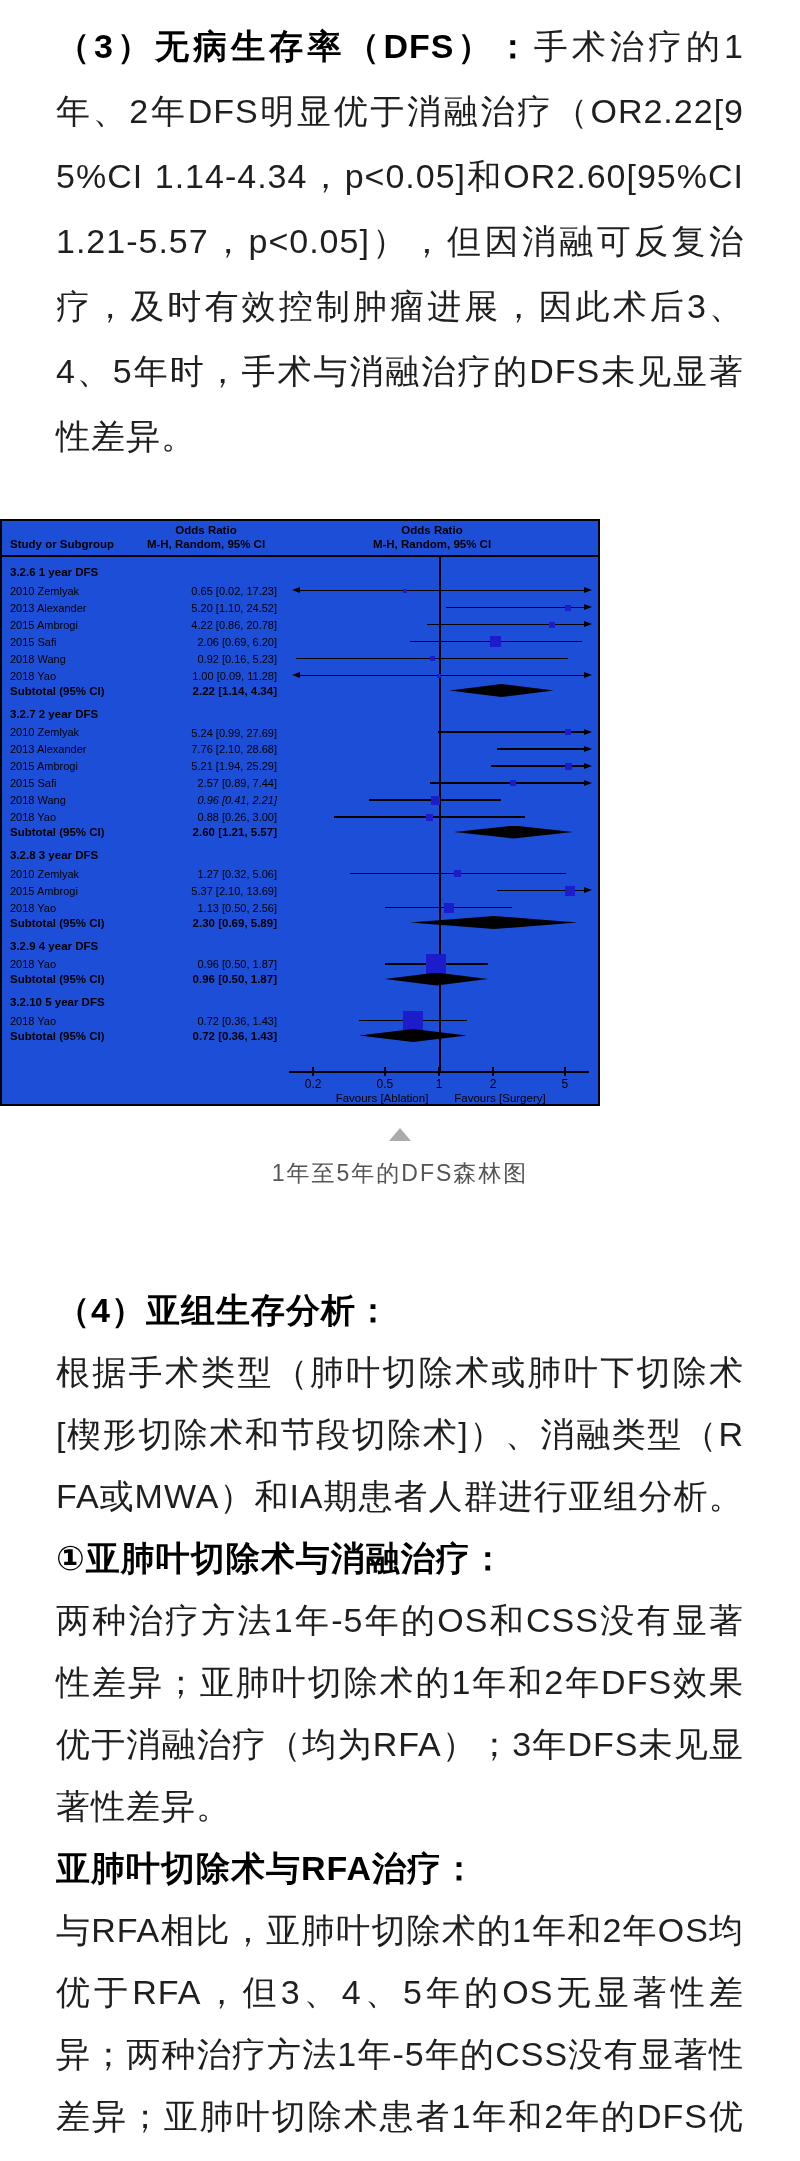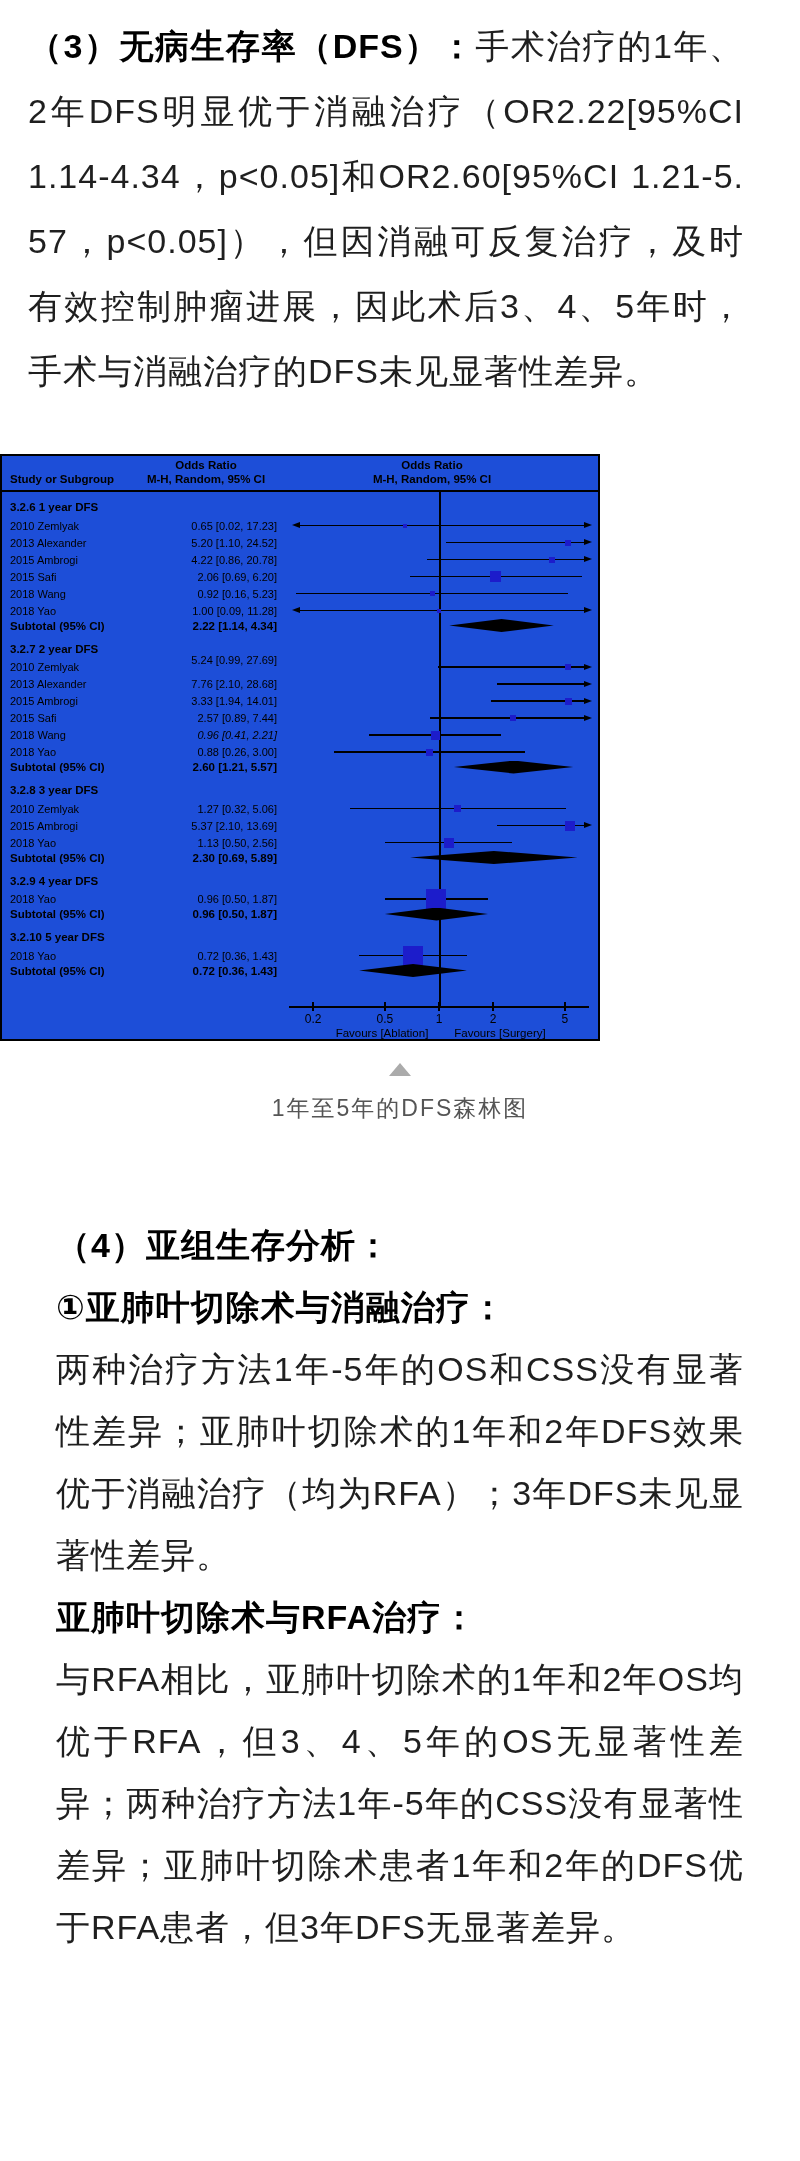--- a/index.html
+++ b/index.html
@@ -12,21 +12,21 @@
     margin:0;padding:0 56px;
     font-size:34px;line-height:65px;letter-spacing:1px;
     text-align:justify;word-break:break-all;color:#1f1f1f;
   }
   .para.tight{line-height:62px;}
   .para strong,.heading{font-weight:bold;color:#000;}
   .heading{
     margin:0;padding:0 56px;font-size:34px;line-height:62px;
     letter-spacing:1px;font-weight:bold;color:#000;
   }
-  #p1{padding-top:14px;padding-left:28px;}
+  #p1{padding-top:14px;}
   #h4{margin-top:90px;}
   figure{margin:50px 0 0 0;padding:0;}
   .plot-box{
     position:relative;width:600px;height:587px;
     box-sizing:border-box;border:2px solid #000;background:#1d4ed8;
     font-family:"Liberation Sans","DejaVu Sans",sans-serif;
   }
   .pt{position:absolute;font-size:11px;line-height:13px;white-space:nowrap;color:#000;}
   .pt.b{font-weight:bold;font-size:11.5px;}
   .pt.c{transform:translateX(-50%);text-align:center;}
@@ -90,30 +90,30 @@
         <div class="pt r" style="left: 145px; top: 148.5px; width: 130px;">1.00 [0.09, 11.28]</div>
         <div class="pdiv" style="left: 298px; top: 153.75px; width: 284px; height: 1.5px;"></div>
         <div class="arr" style="left: 290px; top: 151px; border-top: 3.5px solid transparent; border-bottom: 3.5px solid transparent; border-right: 8px solid rgb(0, 0, 0);"></div>
         <div class="arr" style="left: 582px; top: 151px; border-top: 3.5px solid transparent; border-bottom: 3.5px solid transparent; border-left: 8px solid rgb(0, 0, 0);"></div>
         <div class="sq" style="left: 435px; top: 152.5px; width: 4px; height: 4px; background: rgb(28, 28, 203);"></div>
         <div class="pt b" style="left: 8px; top: 163.5px;">Subtotal (95% CI)</div>
         <div class="pt b r" style="left: 145px; top: 163.5px; width: 130px;">2.22 [1.14, 4.34]</div>
         <div class="diamond" style="left: 447.243px; top: 163px; width: 104.505px; height: 13px; background: rgb(0, 0, 0);"></div>
         <div class="pt b" style="left: 8px; top: 186.5px;">3.2.7 2 year DFS</div>
         <div class="pt" style="left: 8px; top: 205px;">2010 Zemlyak</div>
-        <div class="pt r" style="left: 145px; top: 198px; width: 130px;">5.24 [0.99, 27.69]</div>
+        <div class="pt r" style="left: 145px; top: 206px; width: 130px;">5.24 [0.99, 27.69]</div>
         <div class="pdiv" style="left: 436.214px; top: 210.25px; width: 145.786px; height: 1.5px;"></div>
         <div class="arr" style="left: 582px; top: 207.5px; border-top: 3.5px solid transparent; border-bottom: 3.5px solid transparent; border-left: 8px solid rgb(0, 0, 0);"></div>
         <div class="sq" style="left: 563.48px; top: 208px; width: 6px; height: 6px; background: rgb(28, 28, 203);"></div>
         <div class="pt" style="left: 8px; top: 222px;">2013 Alexander</div>
         <div class="pt r" style="left: 145px; top: 222px; width: 130px;">7.76 [2.10, 28.68]</div>
         <div class="pdiv" style="left: 494.999px; top: 227.25px; width: 87.0005px; height: 1.5px;"></div>
         <div class="arr" style="left: 582px; top: 224.5px; border-top: 3.5px solid transparent; border-bottom: 3.5px solid transparent; border-left: 8px solid rgb(0, 0, 0);"></div>
         <div class="pt" style="left: 8px; top: 239px;">2015 Ambrogi</div>
-        <div class="pt r" style="left: 145px; top: 239px; width: 130px;">3.33 [1.94, 14.01]</div>
+        <div class="pt r" style="left: 145px; top: 239px; width: 130px;">5.21 [1.94, 25.29]</div>
         <div class="pdiv" style="left: 488.804px; top: 244.25px; width: 93.1957px; height: 1.5px;"></div>
         <div class="arr" style="left: 582px; top: 241.5px; border-top: 3.5px solid transparent; border-bottom: 3.5px solid transparent; border-left: 8px solid rgb(0, 0, 0);"></div>
         <div class="sq" style="left: 562.531px; top: 241.5px; width: 7px; height: 7px; background: rgb(28, 28, 203);"></div>
         <div class="pt" style="left: 8px; top: 256px;">2015 Safi</div>
         <div class="pt r" style="left: 145px; top: 256px; width: 130px;">2.57 [0.89, 7.44]</div>
         <div class="pdiv" style="left: 427.89px; top: 261.25px; width: 154.11px; height: 1.5px;"></div>
         <div class="arr" style="left: 582px; top: 258.5px; border-top: 3.5px solid transparent; border-bottom: 3.5px solid transparent; border-left: 8px solid rgb(0, 0, 0);"></div>
         <div class="sq" style="left: 507.788px; top: 259px; width: 6px; height: 6px; background: rgb(28, 28, 203);"></div>
         <div class="pt" style="left: 8px; top: 273px;">2018 Wang</div>
         <div class="pt r" style="left: 145px; top: 273px; width: 130px; font-style: italic;">0.96 [0.41, 2.21]</div>
@@ -172,20 +172,21 @@
         <div class="pt c" style="left: 562.815px; top: 557px; font-size: 12px;">5</div>
         <div class="pt c" style="left: 380px; top: 571px; font-size: 11.5px;">Favours [Ablation]</div>
         <div class="pt c" style="left: 498px; top: 571px; font-size: 11.5px;">Favours [Surgery]</div>
       </div>
     <div class="tri-icon"></div>
     <figcaption>1年至5年的DFS森林图</figcaption>
   </figure>
 
   <h2 class="heading" id="h4">（4）亚组生存分析：</h2>
 
+  <p class="para tight">根据手术类型（肺叶切除术或肺叶下切除术[楔形切除术和节段切除术]）、消融类型（RFA或MWA）和IA期患者人群进行亚组分析。</p>
 
   <h3 class="heading">①亚肺叶切除术与消融治疗：</h3>
 
   <p class="para tight">两种治疗方法1年-5年的OS和CSS没有显著性差异；亚肺叶切除术的1年和2年DFS效果优于消融治疗（均为RFA）；3年DFS未见显著性差异。</p>
 
   <h3 class="heading">亚肺叶切除术与RFA治疗：</h3>
 
   <p class="para tight">与RFA相比，亚肺叶切除术的1年和2年OS均优于RFA，但3、4、5年的OS无显著性差异；两种治疗方法1年-5年的CSS没有显著性差异；亚肺叶切除术患者1年和2年的DFS优于RFA患者，但3年DFS无显著差异。</p>
 
 </article>

